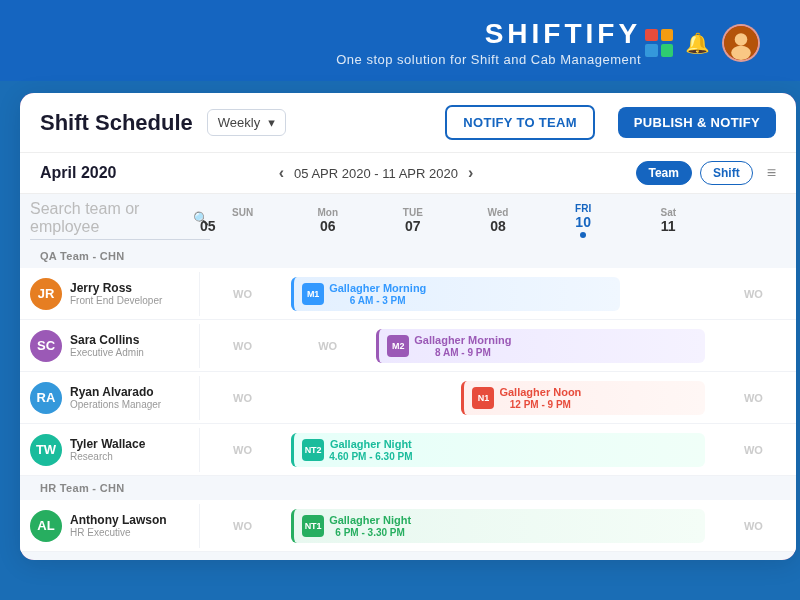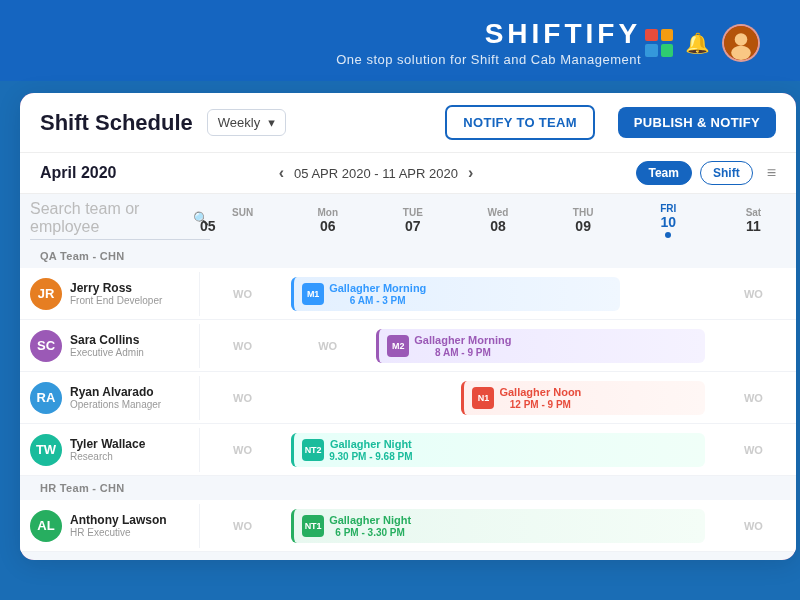--- a/index.html
+++ b/index.html
@@ -419,24 +419,20 @@
         <span class="day-num" style="font-size:14px;font-weight:700;color:#333;display:block;text-align:center;">06</span>
       </div>
       <div class="day-header">
         <span style="font-size:10px;color:#999;font-weight:600;">TUE</span>
         <span class="day-num" style="font-size:14px;font-weight:700;color:#333;display:block;text-align:center;">07</span>
       </div>
       <div class="day-header">
         <span style="font-size:10px;color:#999;font-weight:600;">Wed</span>
         <span class="day-num" style="font-size:14px;font-weight:700;color:#333;display:block;text-align:center;">08</span>
       </div>
-      <div class="day-header">
-        <span style="font-size:10px;color:#999;font-weight:600;">THU</span>
-        <span class="day-num" style="font-size:14px;font-weight:700;color:#333;display:block;text-align:center;">09</span>
-      </div>
       <div class="day-header" style="position:relative;">
         <span style="font-size:10px;color:#1565c0;font-weight:600;">FRI</span>
         <span class="day-num" style="font-size:14px;font-weight:700;color:#1565c0;display:block;text-align:center;">10</span>
         <span style="display:block;width:6px;height:6px;background:#1565c0;border-radius:50%;margin:2px auto 0;"></span>
       </div>
       <div class="day-header">
         <span style="font-size:10px;color:#999;font-weight:600;">Sat</span>
         <span class="day-num" style="font-size:14px;font-weight:700;color:#333;display:block;text-align:center;">11</span>
       </div>
     </div>
@@ -518,21 +514,21 @@
             <div class="emp-name">Tyler Wallace</div>
             <div class="emp-role">Research</div>
           </div>
         </div>
         <div class="cell wo">WO</div>
         <div class="cell" style="grid-column:span 5;padding:4px 6px;">
           <div class="shift-block shift-night">
             <div class="badge">NT2</div>
             <div class="shift-details">
               <div class="shift-name">Gallagher Night</div>
-              <div class="shift-time">9.30 PM - 9.68 PM</div>
+              <div class="shift-time">4.60 PM - 6.30 PM</div>
             </div>
           </div>
         </div>
         <div class="cell wo">WO</div>
       </div>
     </div>
 
     <div class="team-section">
       <div class="team-label">HR Team - CHN</div>
 

